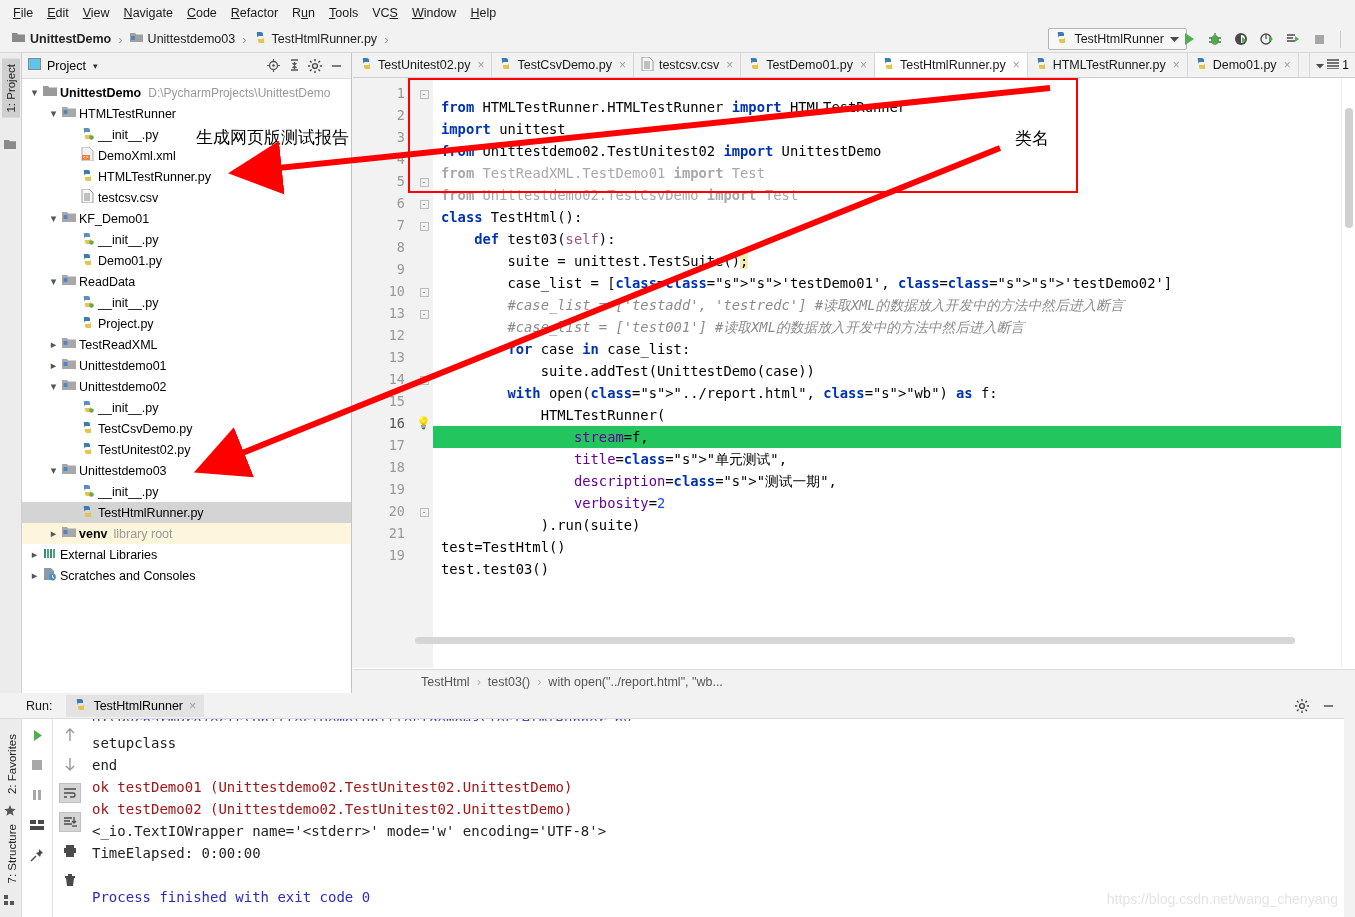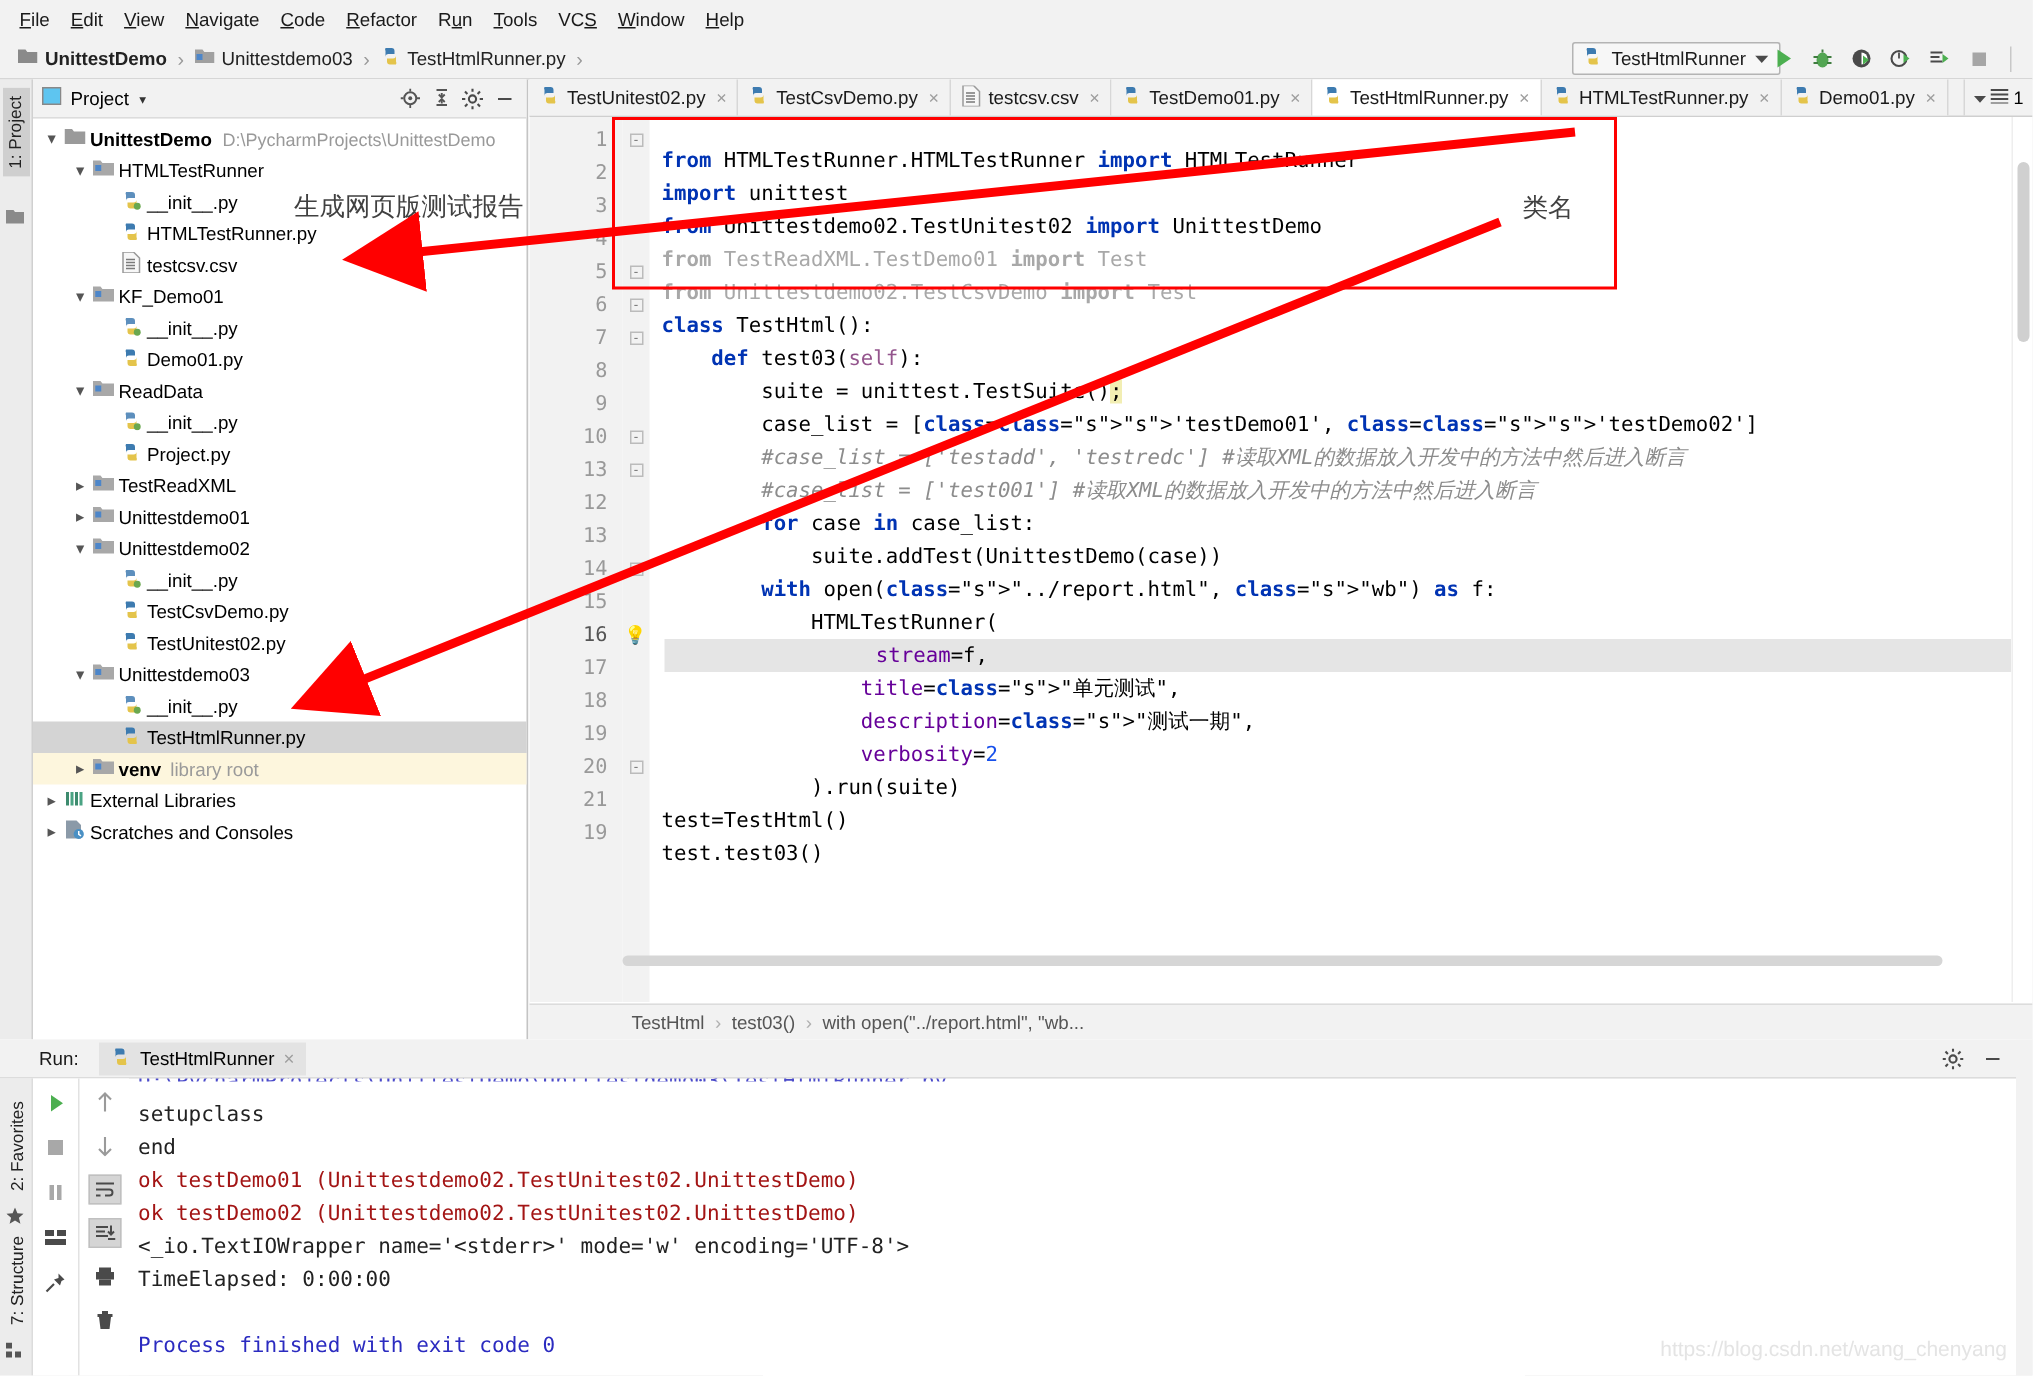--- a/index.html
+++ b/index.html
@@ -115,21 +115,21 @@
   .foldcol {
     width: 18px; background: #f2f2f2; flex: none; padding-top: 4px;
     line-height: 22px; position: relative; font-size: 11px; color: #999; text-align: center;
   }
   .codearea {
     flex: 1; padding-top: 18px; font-family: "DejaVu Sans Mono", monospace;
     font-size: 13.8px; line-height: 22px; white-space: pre; position: relative;
     overflow: hidden;
   }
   .cline { height: 22px; padding-left: 8px; }
-  .cline.cur { background: #e5e5e5; margin-left: 10px; }
+  .cline.cur { background: #22c55e; }
   .k   { color: #0033b3; font-weight: bold; }   
   .n   { color: #1750eb; }                      
   .p   { color: #660099; }                      
   .cm  { color: #8c8c8c; font-style: italic; }  
   .gry { color: #a8a8a8; }                      
   .self{ color: #94558d; }
   .hlsemi { background: #f2eeb3; }
 
   
   .inspect {
@@ -184,21 +184,21 @@
     font-family: "Liberation Sans", sans-serif;
   }
 
   
   .overlay { position: absolute; inset: 0; pointer-events: none; }
   .redbox {
     position: absolute; border: 2.5px solid #ff0000; left: 408px; top: 78px;
     width: 670px; height: 115px;
   }
   .anno-cn {
-    position: absolute; color: #404040; font-size: 17px;
+    position: absolute; color: #000000; font-size: 17px;
     font-family: "DejaVu Sans", sans-serif; white-space: nowrap;
   }
 </style>
 </head>
 <body>
 
 <div id="app">
 
   <div class="menubar">
     <div class="mi"><u>F</u><span>ile</span></div>
@@ -359,20 +359,29 @@
           <span class="tlabel">HTMLTestRunner</span>
         </div>
         <div class="trow">
           <span class="tarrow" style="margin-left: 44px;"></span>
           <span class="ticon"><svg width="13" height="13" viewBox="0 0 13 13">
               <path d="M3 1h4a2 2 0 012 2v2H5a2 2 0 00-2 2V3a2 2 0 010-2z" fill="#5d8fbd"></path>
               <path d="M10 12H6a2 2 0 01-2-2V8h4a2 2 0 002-2v4a2 2 0 010 2z" fill="#e4c44b"></path>
               <circle cx="10.5" cy="10.5" r="2.3" fill="#6aa84f"></circle>
             </svg></span>
           <span class="tlabel">__init__.py</span>
+        </div>
+        <div class="trow">
+          <span class="tarrow" style="margin-left: 44px;"></span>
+          <span class="ticon"><svg width="13" height="14" viewBox="0 0 13 14">
+              <path d="M1 0h7l4 4v10H1z" fill="#f2f2f2" stroke="#b0b0b0"></path>
+              <rect x="1" y="8" width="8" height="5" fill="#e8813f"></rect>
+              <text x="2" y="12.3" font-size="4.5" fill="#fff" font-family="sans-serif">&lt;&gt;</text>
+            </svg></span>
+          <span class="tlabel">DemoXml.xml</span>
         </div>
         <div class="trow">
           <span class="tarrow" style="margin-left: 44px;"></span>
           <span class="ticon"><svg width="13" height="13" viewBox="0 0 13 13">
               <path d="M3 1h4a2 2 0 012 2v2H5a2 2 0 00-2 2V3a2 2 0 010-2z" fill="#3d7bb0"></path>
               <path d="M10 12H6a2 2 0 01-2-2V8h4a2 2 0 002-2v4a2 2 0 010 2z" fill="#e4c44b"></path>
             </svg></span>
           <span class="tlabel">HTMLTestRunner.py</span>
         </div>
         <div class="trow">

